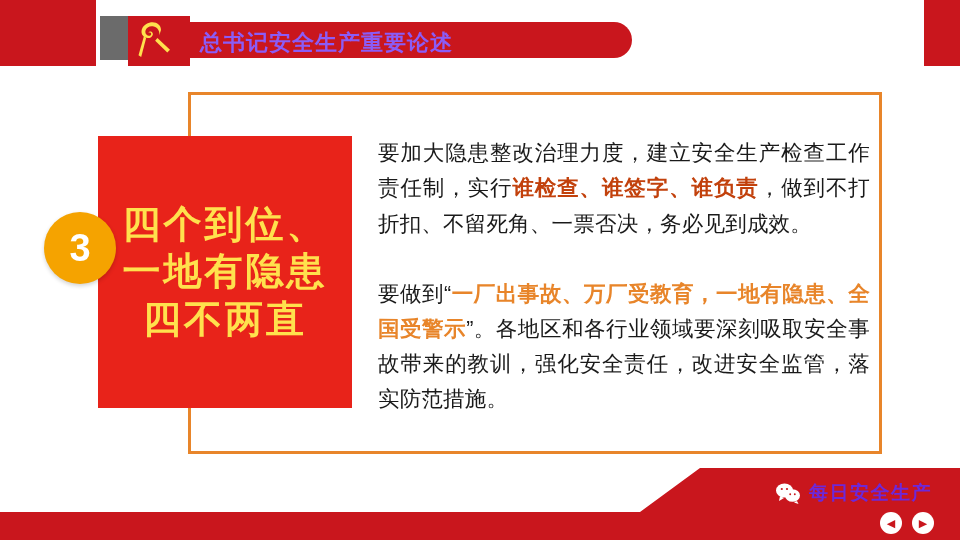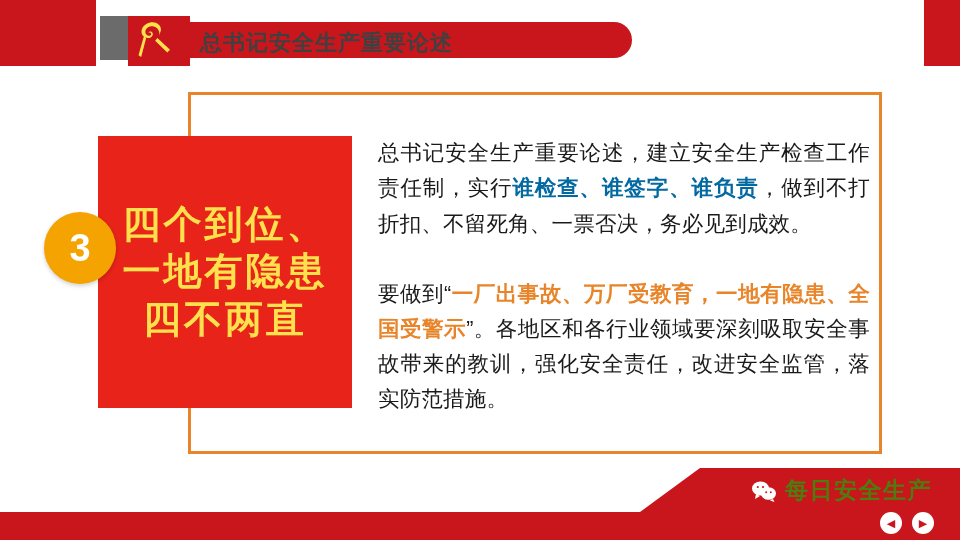--- a/index.html
+++ b/index.html
@@ -61,21 +61,21 @@
     top: 16px;
     width: 62px;
     height: 50px;
   }
   .hdr-title {
     position: absolute;
     left: 200px;
     top: 28px;
     font-size: 22px;
     font-weight: bold;
-    color: #404040;
+    color: #8b5cf6;
     letter-spacing: 1px;
     white-space: nowrap;
   }
 
   
   .content-frame {
     position: absolute;
     left: 188px;
     top: 92px;
     width: 694px;
@@ -135,21 +135,21 @@
   }
   .para {
     font-size: 21.5px;
     line-height: 1.62;
     color: #1a1a1a;
     font-family: "Liberation Sans", sans-serif;
     text-align: justify;
     letter-spacing: 0.2px;
   }
   .para.second { margin-top: 36px; }
-  .hl-red { color: #0369a1; font-weight: bold; font-family: Liberation Mono, monospace; }
+  .hl-red { color: #c2410c; font-weight: bold; font-family: Liberation Mono, monospace; }
   .hl-orange { color: #e8852a; font-weight: bold; }
 
   
   .footer-band {
     position: absolute;
     left: 0;
     bottom: 0;
     width: 960px;
     height: 72px;
     background: #c9161d;
@@ -161,23 +161,23 @@
     bottom: 34px;
     display: flex;
     align-items: center;
     gap: 8px;
   }
   .wechat-icon {
     width: 26px;
     height: 22px;
   }
   .wechat-label {
-    font-size: 23px;
-    font-weight: bold;
-    color: #4d7c0f;
+    font-size: 19px;
+    font-weight: bold;
+    color: #6d28d9;
     letter-spacing: 1.5px;
     white-space: nowrap;
   }
   .nav-dots {
     position: absolute;
     right: 26px;
     bottom: 6px;
     display: flex;
     gap: 10px;
   }
@@ -220,21 +220,21 @@
   <div class="red-box">
     <div class="line">四个到位、</div>
     <div class="line">一地有隐患</div>
     <div class="line">四不两直</div>
   </div>
 
   <div class="num-badge">3</div>
 
   <div class="text-area">
     <div class="para">
-      <span>总书记安全生产重要论述，建立安全生产检查工作责任制，实行</span><span class="hl-red">谁检查、谁签字、谁负责</span><span>，做到不打折扣、不留死角、一票否决，务必见到成效。</span>
+      <span>要加大隐患整改治理力度，建立安全生产检查工作责任制，实行</span><span class="hl-red">谁检查、谁签字、谁负责</span><span>，做到不打折扣、不留死角、一票否决，务必见到成效。</span>
     </div>
     <div class="para second">
       <span>要做到“</span><span class="hl-orange">一厂出事故、万厂受教育，一地有隐患、全国受警示</span><span>”。各地区和各行业领域要深刻吸取安全事故带来的教训，强化安全责任，改进安全监管，落实防范措施。</span>
     </div>
   </div>
 
   <div class="footer-band"></div>
 
   <div class="wechat-row">
     <svg class="wechat-icon" viewBox="0 0 26 22">

